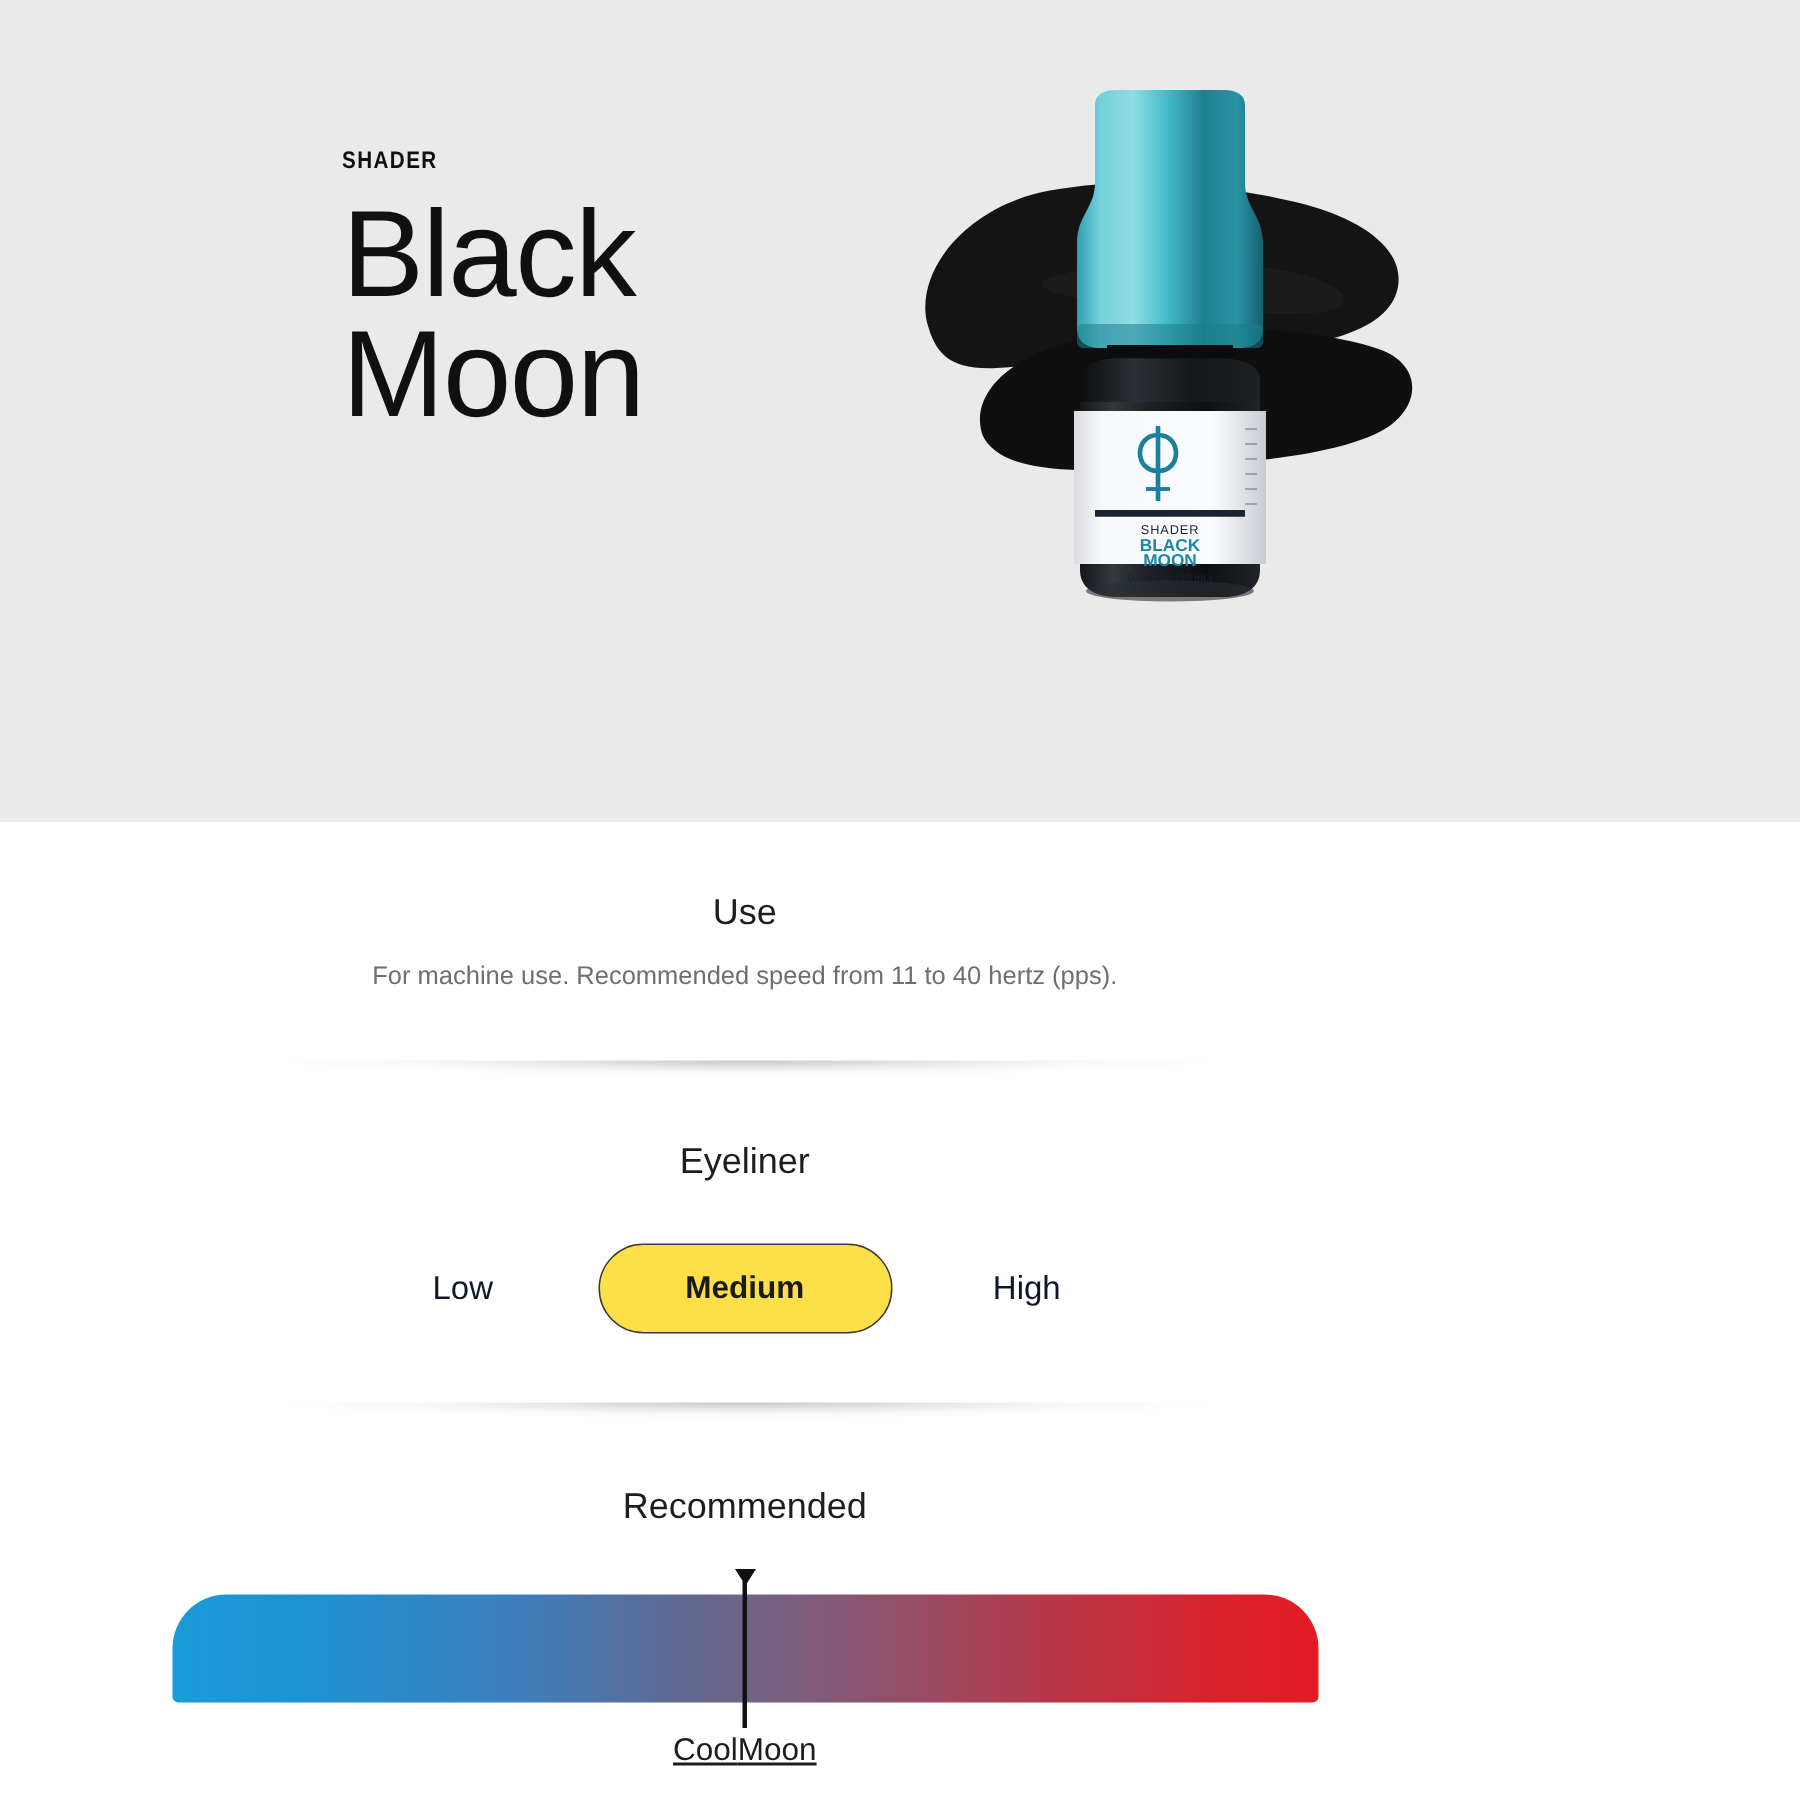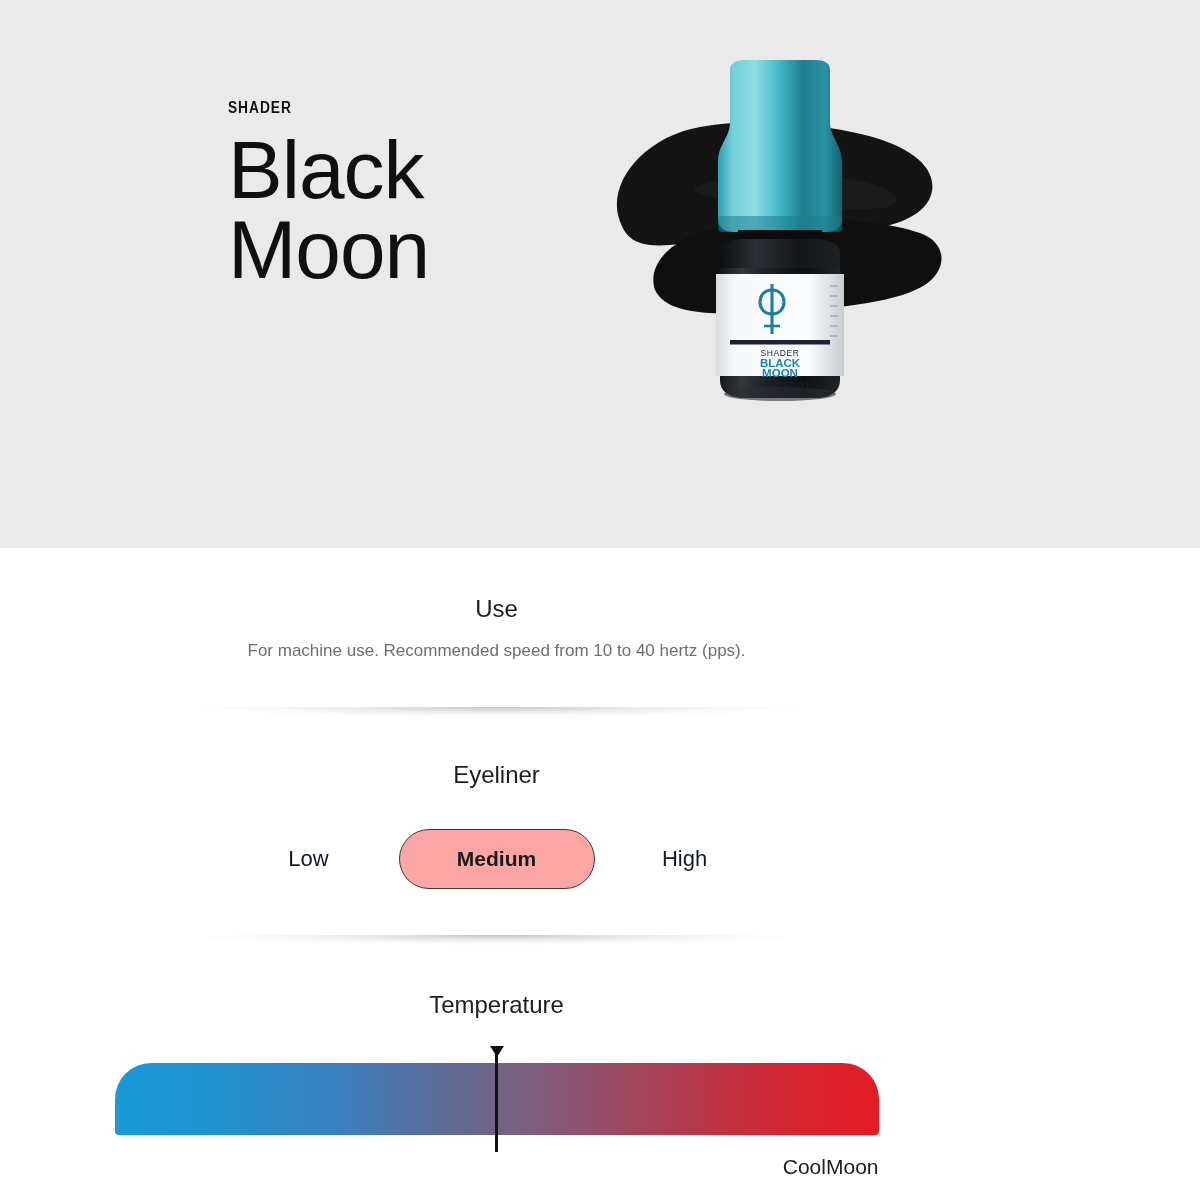--- a/index.html
+++ b/index.html
@@ -138,21 +138,21 @@
     text-align: center;
   }
   .visc-opt.selected {
     color: #1a1a1a;
     font-weight: bold;
     font-size: 21px;
     border: 1.4px solid #3a3a3a;
     border-radius: 40px;
     padding: 17px 0;
     width: 196px;
-    background: #fca5a5;
+    background: #fde047;
     box-sizing: border-box;
   }
 
   #temperature-section {
     padding-top: 44px;
   }
   .temp-wrap {
     position: relative;
     width: 764px;
     margin: 44px auto 0 auto;
@@ -190,24 +190,25 @@
     left: -7px;
     top: 0;
     width: 0;
     height: 0;
     border-left: 7px solid transparent;
     border-right: 7px solid transparent;
     border-top: 11px solid #111111;
   }
   .temp-scale-labels {
     display: flex;
-    justify-content: flex-end;
+    justify-content: center;
     margin-top: 20px;
     font-size: 21px;
     color: #1d1d1d;
+    text-decoration: underline;
   }
 </style>
 </head>
 <body>
 
 <div class="hero">
 
   <div class="hero-text">
     <div class="eyebrow">SHADER</div>
     <h1 class="product-title">
@@ -301,40 +302,40 @@
     </g>
 
     <ellipse cx="120" cy="336" rx="56" ry="7" fill="#2a2f34" opacity="0.6"></ellipse>
   </svg>
 </div>
 
 <div class="content">
 
   <div class="section" id="use-section">
     <div class="section-label">Use</div>
-    <div class="use-note">For machine use. Recommended speed from 10 to 40 hertz (pps).</div>
+    <div class="use-note">For machine use. Recommended speed from 11 to 40 hertz (pps).</div>
   </div>
 
   <div style="height:40px"></div>
   <div class="divider"></div>
 
   <div class="section" id="viscosity-section">
     <div class="section-label">Eyeliner</div>
     <div class="viscosity-row">
       <div class="visc-opt">Low</div>
       <div class="visc-opt selected">Medium</div>
       <div class="visc-opt">High</div>
     </div>
   </div>
 
   <div style="height:40px"></div>
   <div class="divider"></div>
 
   <div class="section" id="temperature-section">
-    <div class="section-label">Temperature</div>
+    <div class="section-label">Recommended</div>
     <div class="temp-wrap">
       <div class="temp-bar">
         <div class="temp-marker" id="temp-marker" style="left: 50%;">
           <div class="head"></div>
           <div class="stem"></div>
         </div>
       </div>
       <div class="temp-scale-labels">
         <span>Cool</span>
         <span>Moon</span>

